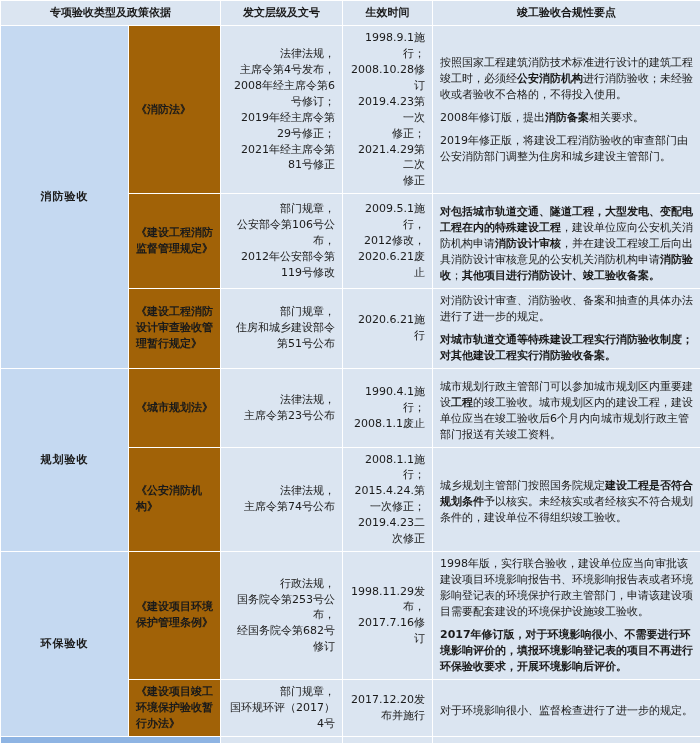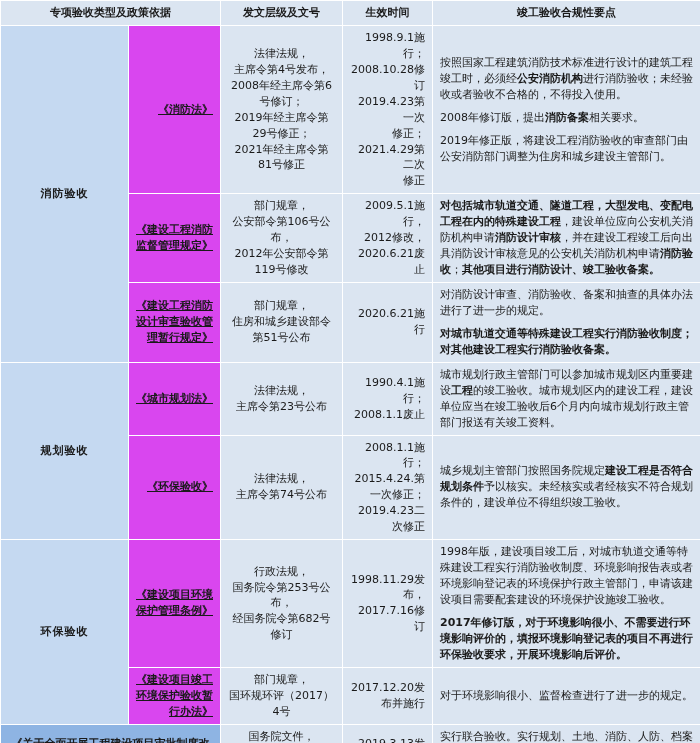--- a/index.html
+++ b/index.html
@@ -44,48 +44,47 @@
     border: 1px solid #ffffff;
   }
   td.cat {
     background: #c5d9f1;
     text-align: center;
     font-weight: bold;
     font-size: 12px;
     letter-spacing: 1px;
   }
   td.law {
-    background: #d946ef;
-    text-align: right;
+    background: #a16207;
+    text-align: left;
     font-weight: bold;
     color: #1b3a66;
     font-size: 11.5px;
     line-height: 1.5;
-    text-decoration: underline;
   }
   td.level {
     background: #dbe5f1;
-    text-align: center;
+    text-align: right;
     font-size: 10.5px;
     line-height: 1.6;
   }
   td.date {
     background: #dbe5f1;
     text-align: right;
     font-size: 10.5px;
     line-height: 1.6;
   }
   td.points {
     background: #dbe5f1;
     text-align: left;
     font-size: 10.5px;
     line-height: 1.6;
   }
   td.points p { margin: 0 0 7px 0; }
-  td.points p:last-child { margin-bottom: 0; }
+  td.points p:last-child { margin-bottom: 0; margin-top: 6px; }
   .wide-law {
     background: #8eb4e3;
     text-align: center;
     font-weight: bold;
     color: #1b3a66;
     font-size: 11.5px;
     line-height: 1.5;
   }
 </style>
 </head>
@@ -140,34 +139,34 @@
         <tr>
           <td class="cat" rowspan="2">规划验收</td>
           <td class="law">《城市规划法》</td>
           <td class="level">法律法规，<br>主席令第23号公布</td>
           <td class="date">1990.4.1施行；<br>2008.1.1废止</td>
           <td class="points">
             <p>城市规划行政主管部门可以参加城市规划区内重要建设<b>工程</b>的竣工验收。城市规划区内的建设工程，建设单位应当在竣工验收后6个月内向城市规划行政主管部门报送有关竣工资料。</p>
           </td>
         </tr>
         <tr>
-          <td class="law">《环保验收》</td>
+          <td class="law">《公安消防机构》</td>
           <td class="level">法律法规，<br>主席令第74号公布</td>
           <td class="date">2008.1.1施行；<br>2015.4.24.第一次修正；<br>2019.4.23二次修正</td>
           <td class="points">
             <p>城乡规划主管部门按照国务院规定<b>建设工程是否符合规划条件</b>予以核实。未经核实或者经核实不符合规划条件的，建设单位不得组织竣工验收。</p>
           </td>
         </tr>
         <tr>
           <td class="cat" rowspan="2">环保验收</td>
           <td class="law">《建设项目环境保护管理条例》</td>
           <td class="level">行政法规，<br>国务院令第253号公布，<br>经国务院令第682号修订</td>
           <td class="date">1998.11.29发布，<br>2017.7.16修订</td>
           <td class="points">
-            <p>1998年版，建设项目竣工后，对城市轨道交通等特殊建设工程实行消防验收制度、环境影响报告表或者环境影响登记表的环境保护行政主管部门，申请该建设项目需要配套建设的环境保护设施竣工验收。</p>
+            <p>1998年版，实行联合验收，建设单位应当向审批该建设项目环境影响报告书、环境影响报告表或者环境影响登记表的环境保护行政主管部门，申请该建设项目需要配套建设的环境保护设施竣工验收。</p>
             <p><b>2017年修订版，对于环境影响很小、不需要进行环境影响评价的，填报环境影响登记表的项目不再进行环保验收要求，开展环境影响后评价。</b></p>
           </td>
         </tr>
         <tr>
           <td class="law">《建设项目竣工环境保护验收暂行办法》</td>
           <td class="level">部门规章，<br>国环规环评（2017）4号</td>
           <td class="date">2017.12.20发布并施行</td>
           <td class="points">
             <p>对于环境影响很小、监督检查进行了进一步的规定。</p>
           </td>

